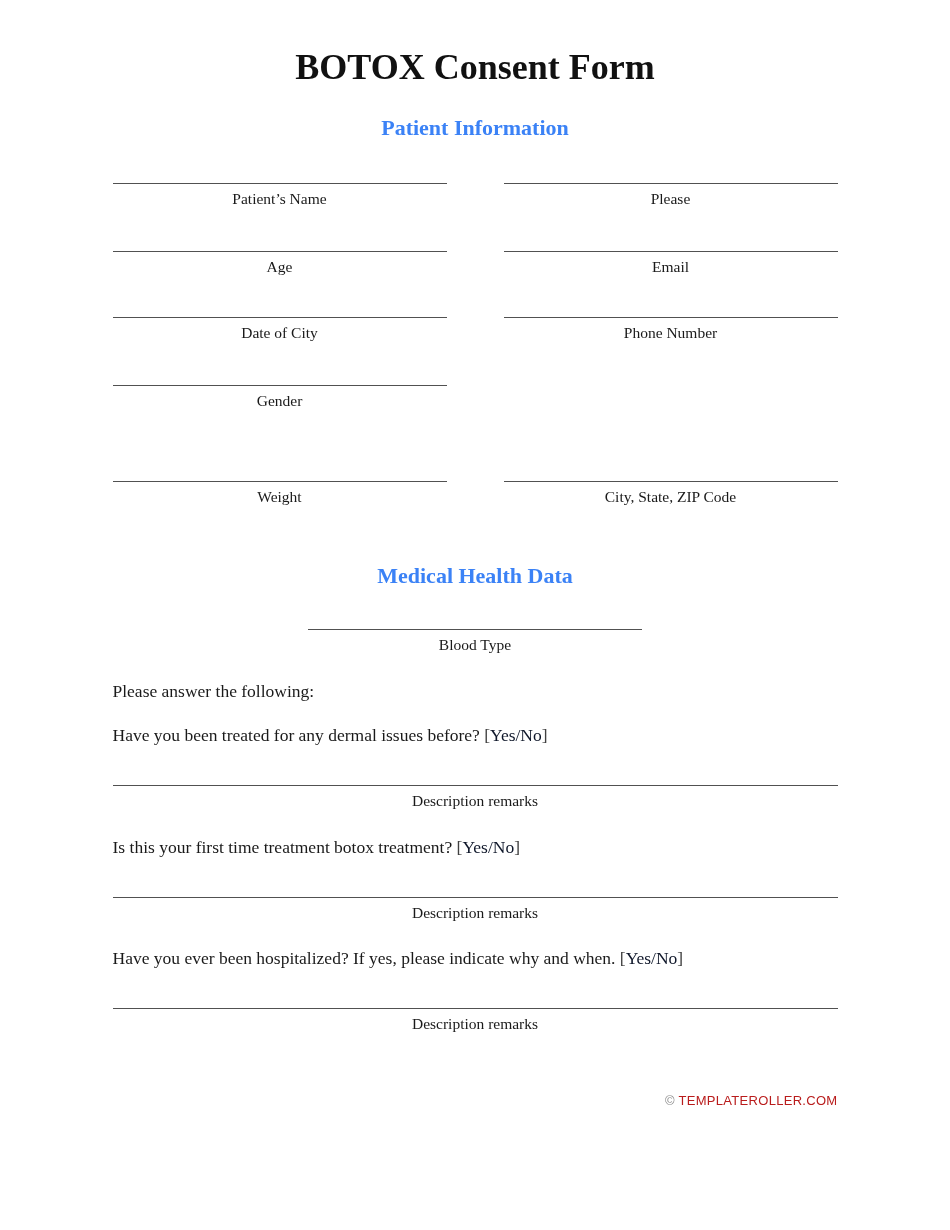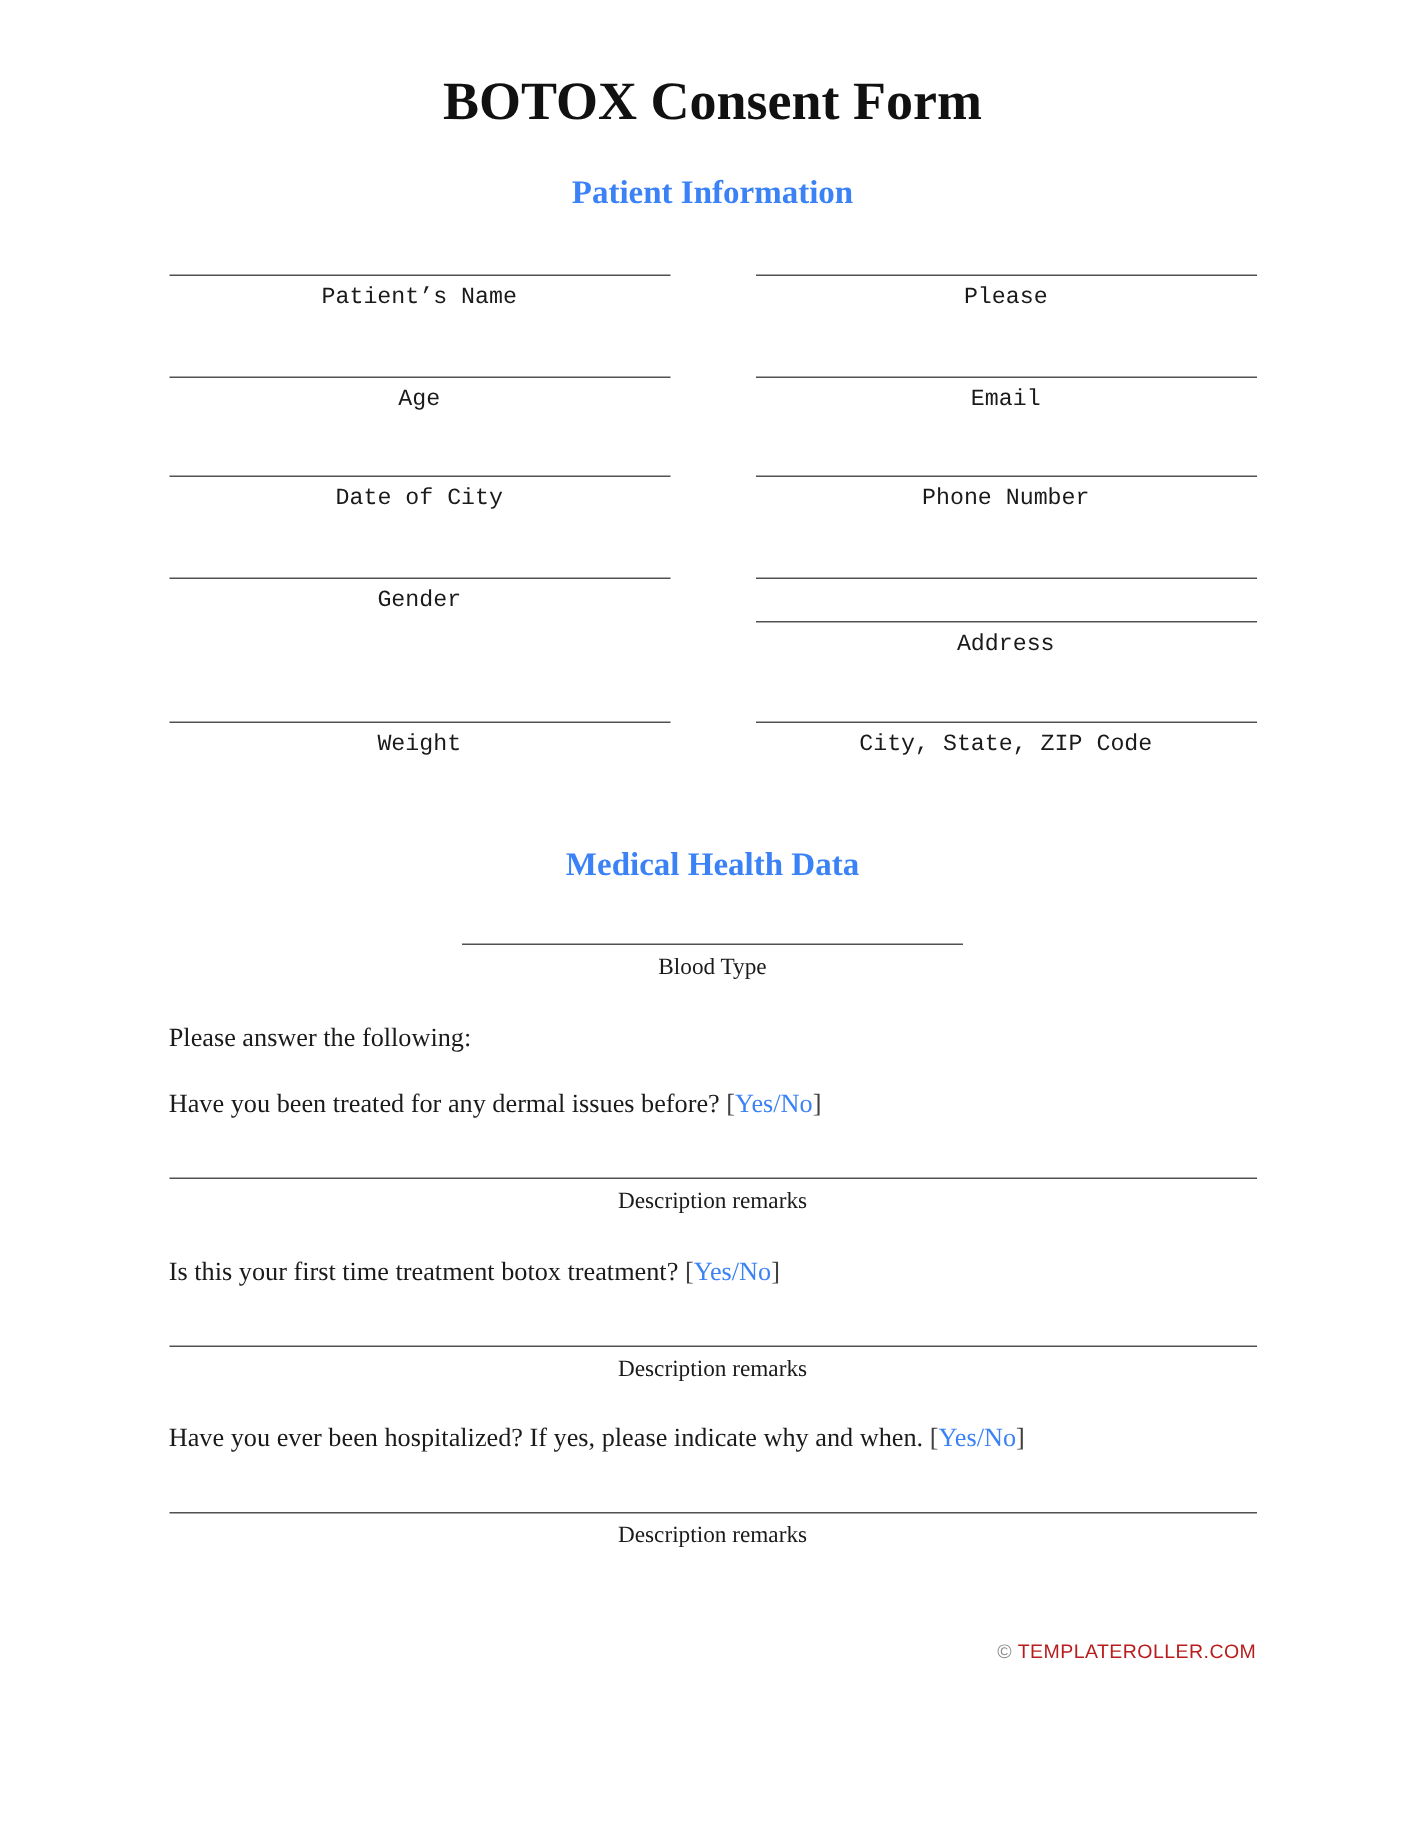--- a/index.html
+++ b/index.html
@@ -20,21 +20,21 @@
     color: #111111;
   }
   .section-heading {
     margin: 0; text-align: center;
     font-size: 22px; font-weight: bold; line-height: 27px;
     color: #3b82f6;
   }
   .patient-heading { margin-top: 26px; }
   .medical-heading { margin-top: 56px; }
 
-  .pi-rows { margin-top: 42px; font-family: Liberation Mono, monospace; }
+  .pi-rows { margin-top: 42px; }
   .pi-row { display: flex; justify-content: space-between; height: 68px; }
   .pi-row.tall { height: 96px; }
   .pi-row.last { height: auto; }
 
   .cell { width: 334px; }
   .write-line { border-top: 1px solid #515151; height: 0; }
   .line-gap { height: 28px; }
   .field-label {
     text-align: center; font-size: 15.5px; line-height: 19px;
     padding-top: 5px; color: #1a1a1a;
@@ -45,21 +45,21 @@
   .intro {
     margin: 26px 0 0; font-size: 17.5px; line-height: 22px;
   }
   .question {
     margin: 0; font-size: 17.5px; line-height: 22px;
   }
   .q1 { margin-top: 22px; }
   .q2 { margin-top: 26px; }
   .q3 { margin-top: 25px; }
   .bracket { color: #404040; }
-  .hint { color: #3b82f6; }
+  .hint { color: #0f172a; }
 
   .remark-block { margin-top: 39px; }
 
   .footer {
     margin-top: 60px; text-align: right;
     font-family: "Liberation Sans", sans-serif;
     font-size: 13px; line-height: 16px; letter-spacing: 0.3px;
   }
   .copyright { color: #8c8c8c; }
   .footer-link { color: #b91c1c; text-decoration: none; cursor: pointer; }
@@ -106,26 +106,20 @@
         <div class="cell">
           <div class="write-line"></div>
           <div class="field-label">Phone Number</div>
         </div>
       </div>
 
       <div class="pi-row tall">
         <div class="cell">
           <div class="write-line"></div>
           <div class="field-label">Gender</div>
-        </div>
-        <div class="cell">
-          <div class="write-line"></div>
-          <div class="line-gap"></div>
-          <div class="write-line"></div>
-          <div class="field-label">Address</div>
         </div>
       </div>
 
       <div class="pi-row last">
         <div class="cell">
           <div class="write-line"></div>
           <div class="field-label">Weight</div>
         </div>
         <div class="cell">
           <div class="write-line"></div>

